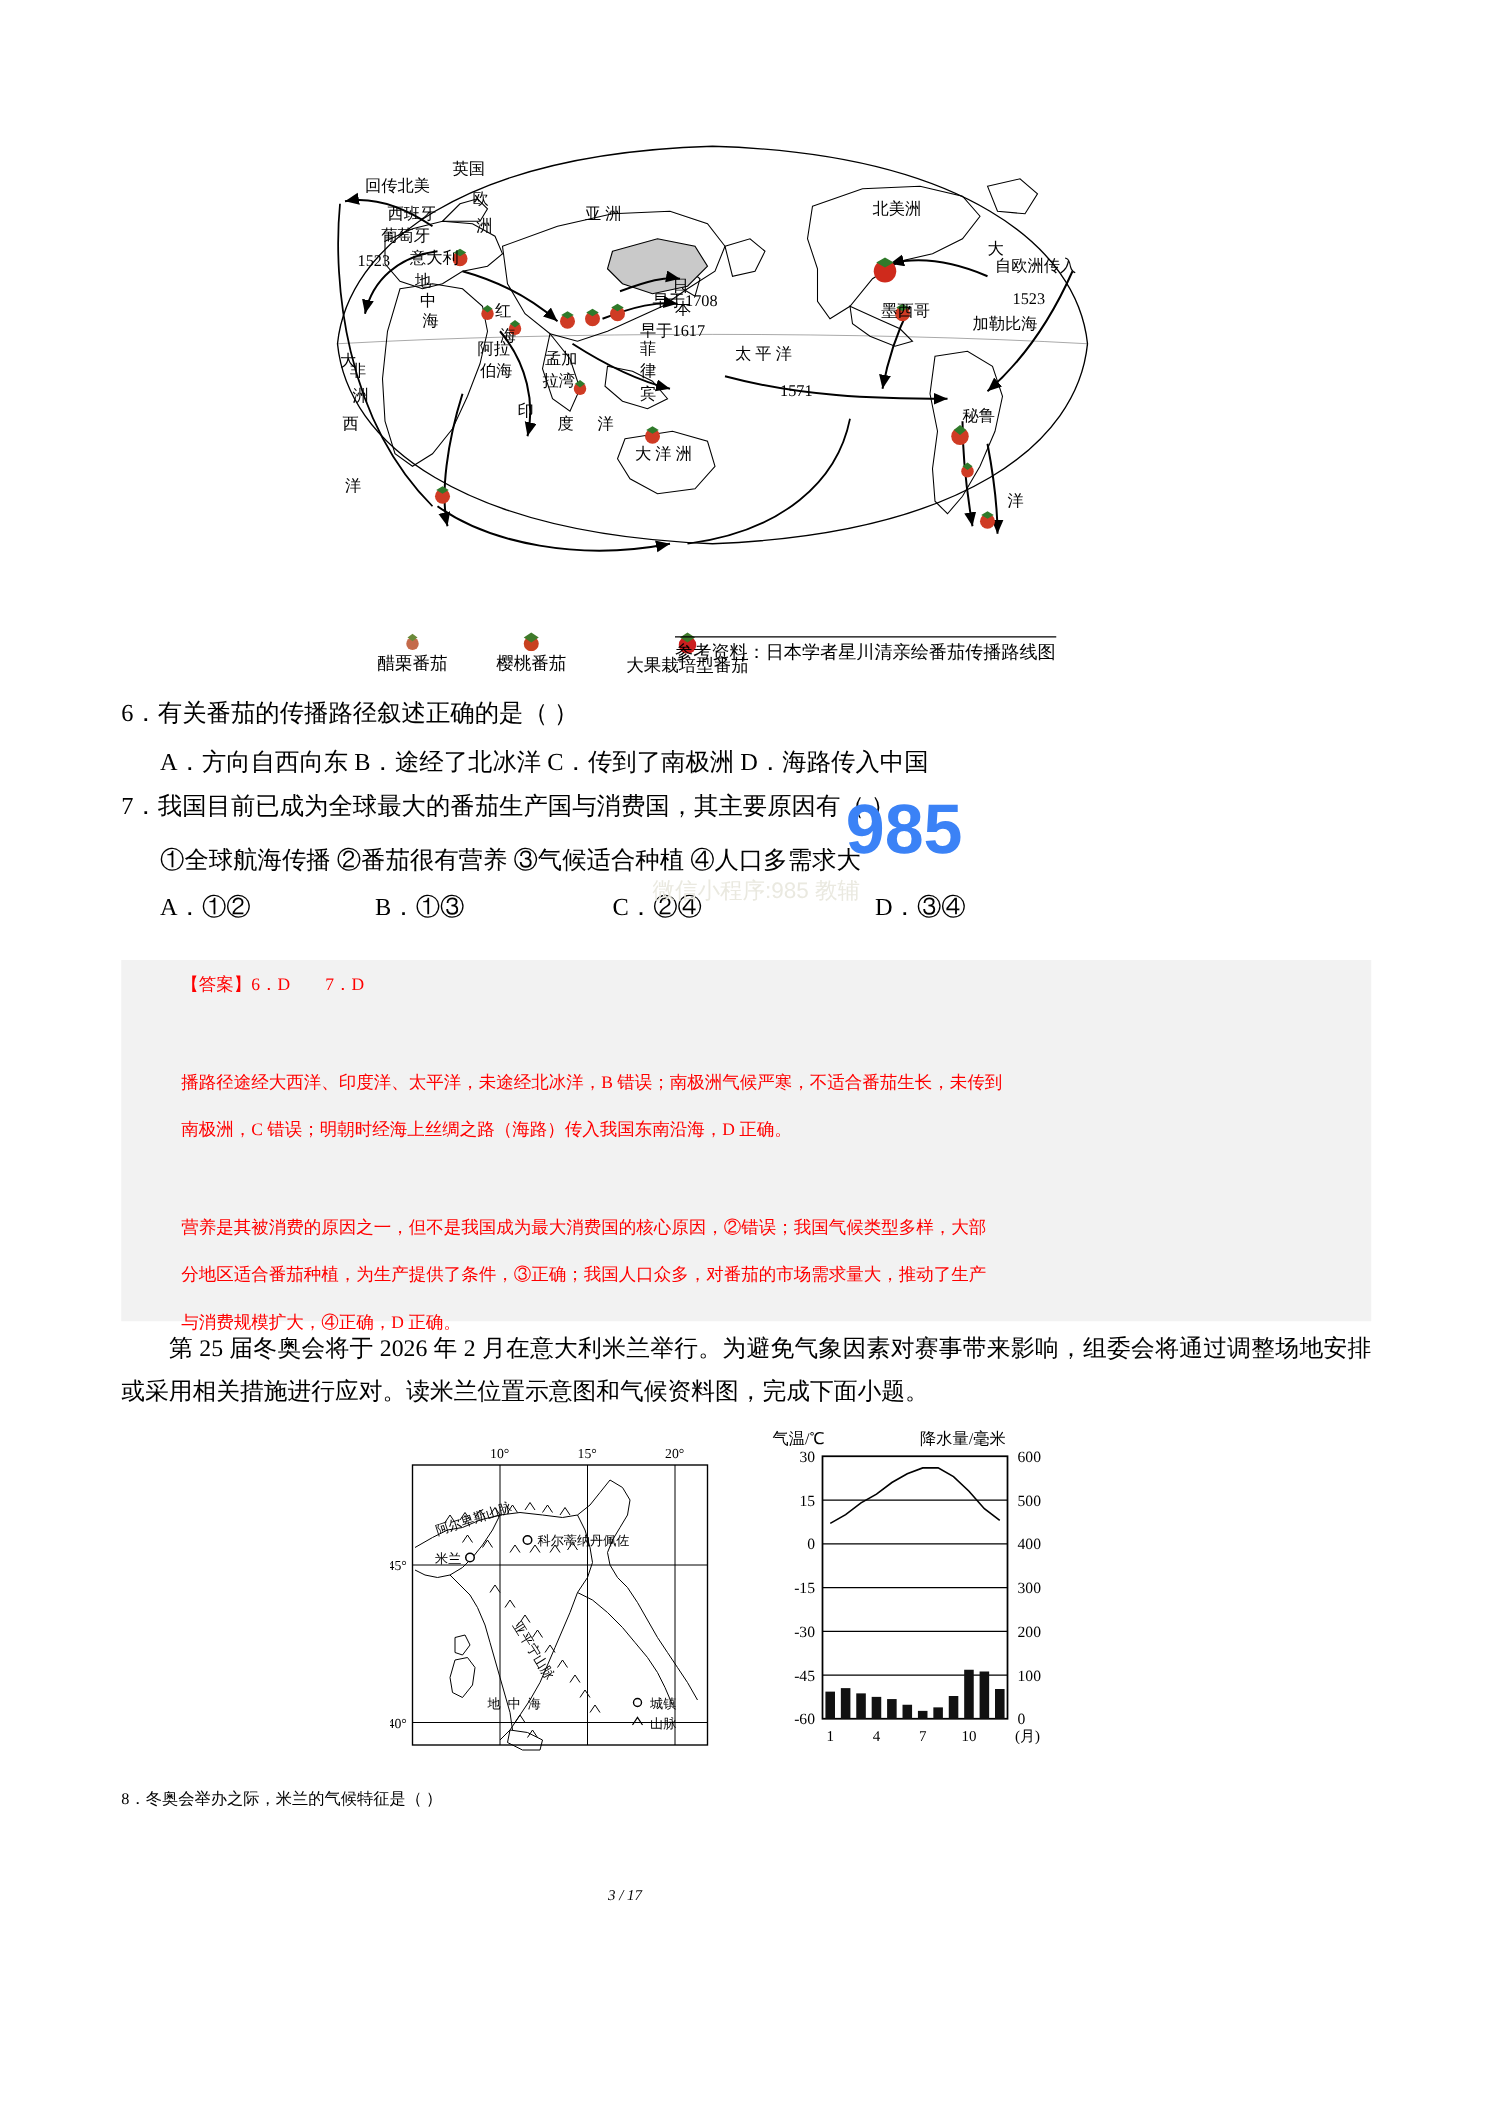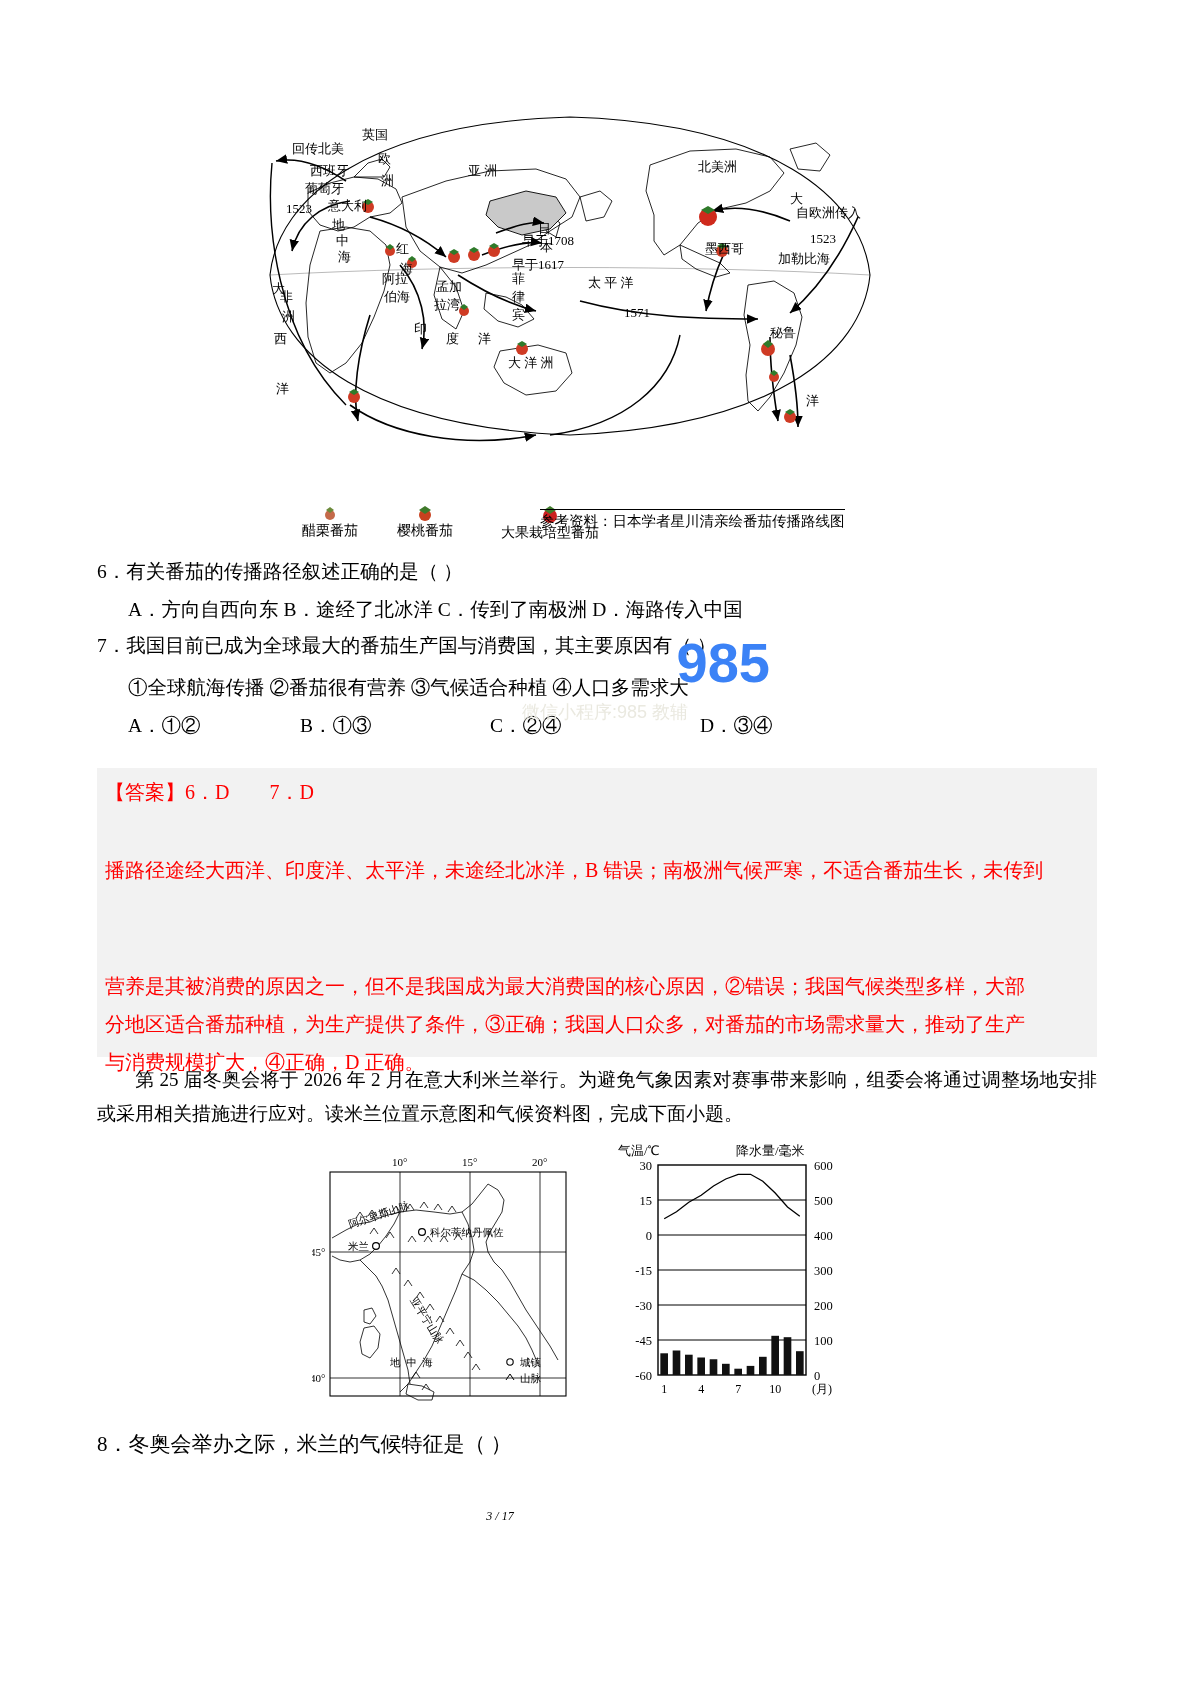--- a/index.html
+++ b/index.html
@@ -21,32 +21,32 @@
   .caption-ref{position:absolute;left:540px;top:509px;font-size:14.5px;
     font-family:"Liberation Serif",serif;white-space:nowrap;}
   .caption-ref .ul{border-top:1px solid #000;display:block;padding-top:2px;}
 
   
   .q{position:absolute;font-size:19.5px;line-height:1.2;white-space:nowrap;}
   .opts{position:absolute;font-size:19.5px;white-space:nowrap;}
 
   
   .ansbox{position:absolute;left:97px;top:768px;width:1000px;height:289px;background:#f2f2f2;}
-  .ansline{position:absolute;color:#ff0000;font-size:20px;line-height:1.25;white-space:nowrap;}
+  .ansline{position:absolute;color:#ff0000;font-size:14px;line-height:1.25;white-space:nowrap;margin-left:40px;}
 
   
   .para{position:absolute;left:97px;top:1063px;width:1000px;font-size:19px;line-height:34px;
         text-align:justify;font-family:"Liberation Serif",serif;}
   .para .ind{display:inline-block;width:38px;}
 
   
   .fig-italy{position:absolute;left:312px;top:1150px;width:270px;height:260px;}
   .fig-climate{position:absolute;left:596px;top:1135px;width:300px;height:280px;}
 
-  .q8{position:absolute;left:97px;top:1430px;font-size:21px;white-space:nowrap;}
+  .q8{position:absolute;left:97px;top:1430px;font-size:13px;white-space:nowrap;}
 
   .pagenum{position:absolute;left:0;top:1509px;width:1000px;text-align:center;
            font-size:12px;font-family:"Liberation Serif",serif;font-style:italic;}
 
   
   .wm{position:absolute;left:440px;top:630px;width:330px;height:130px;
       color:#3b82f6;font-size:56px;font-weight:bold;text-align:right;
       font-family:"Liberation Sans",sans-serif;pointer-events:none;}
   .wm2{position:absolute;left:455px;top:700px;width:300px;text-align:center;
        color:#eae9e0;font-size:18px;font-family:"Liberation Sans",sans-serif;pointer-events:none;}
@@ -269,20 +269,21 @@
   <div class="opts" style="left:300px;top:712px;">B．①③</div>
   <div class="opts" style="left:490px;top:712px;">C．②④</div>
   <div class="opts" style="left:700px;top:712px;">D．③④</div>
 
   <div class="wm">985</div>
   <div class="wm2">微信小程序:985 教辅</div>
 
   <div class="ansbox">
     <div class="ansline" style="left:8px;top:12px;">【答案】6．D　　7．D</div>
     <div class="ansline" style="left:8px;top:90px;">播路径途经大西洋、印度洋、太平洋，未途经北冰洋，B 错误；南极洲气候严寒，不适合番茄生长，未传到</div>
+    <div class="ansline" style="left:8px;top:128px;">南极洲，C 错误；明朝时经海上丝绸之路（海路）传入我国东南沿海，D 正确。</div>
     <div class="ansline" style="left:8px;top:206px;">营养是其被消费的原因之一，但不是我国成为最大消费国的核心原因，②错误；我国气候类型多样，大部</div>
     <div class="ansline" style="left:8px;top:244px;">分地区适合番茄种植，为生产提供了条件，③正确；我国人口众多，对番茄的市场需求量大，推动了生产</div>
     <div class="ansline" style="left:8px;top:282px;">与消费规模扩大，④正确，D 正确。</div>
   </div>
 
   <div class="para"><span class="ind"></span><span>第 25 届冬奥会将于 2026 年 2 月在意大利米兰举行。为避免气象因素对赛事带来影响，组委会将通过调整场地安排或采用相关措施进行应对。读米兰位置示意图和气候资料图，完成下面小题。</span></div>
 
   <div class="fig-italy">
     <svg width="270" height="260" viewBox="0 0 270 260">
 

